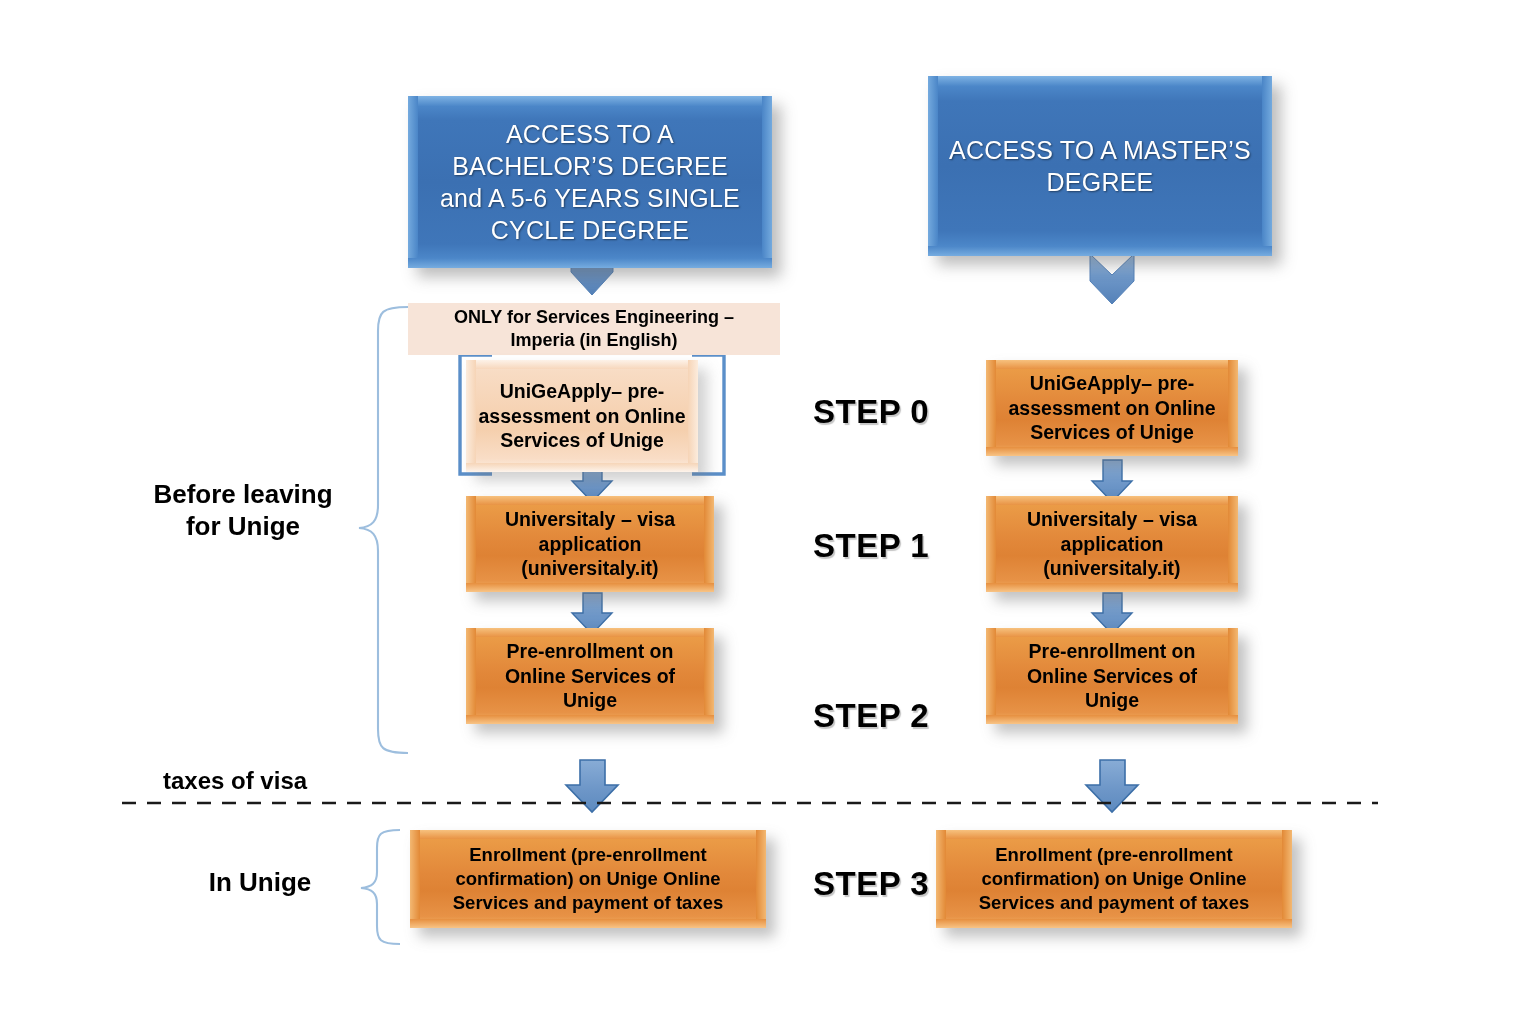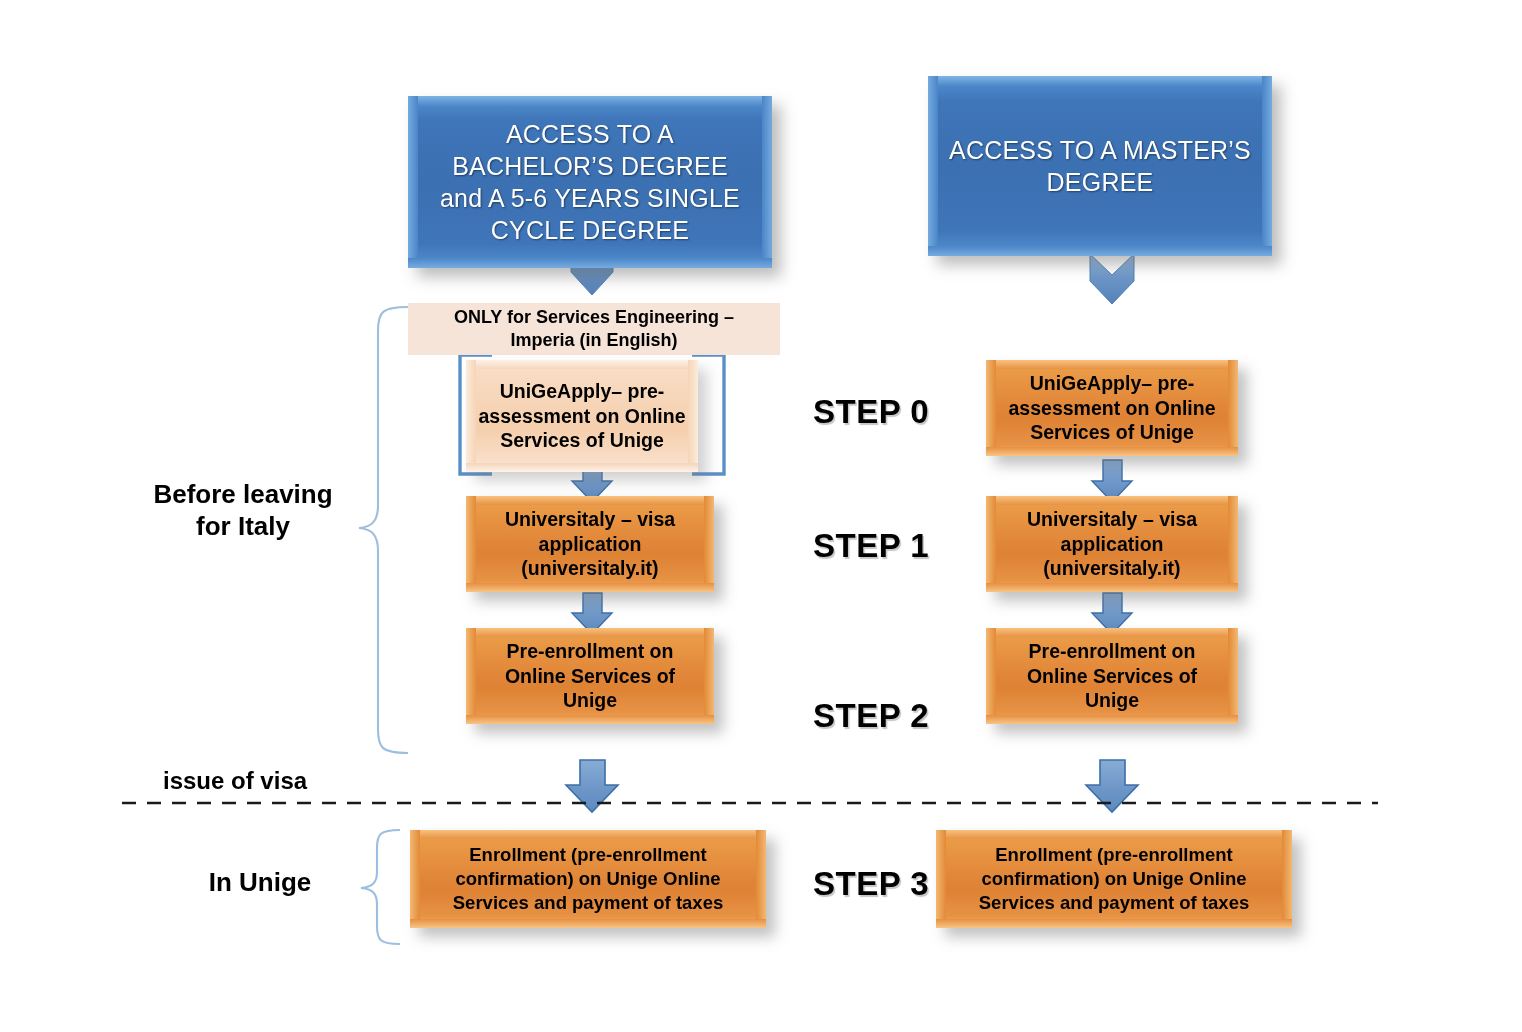--- a/index.html
+++ b/index.html
@@ -292,19 +292,19 @@
 confirmation) on Unige Online
 Services and payment of taxes</span>
   </div>
 
   <div class="step-label" style="left:813px; top:393px;">STEP 0</div>
   <div class="step-label" style="left:813px; top:527px;">STEP 1</div>
   <div class="step-label" style="left:813px; top:697px;">STEP 2</div>
   <div class="step-label" style="left:813px; top:865px;">STEP 3</div>
 
   <div class="side-label" style="left:138px; top:478px; width:210px;">Before leaving
-for Italy</div>
-
-  <div class="visa-label" style="left:163px; top:767px;">issue of visa</div>
+for Unige</div>
+
+  <div class="visa-label" style="left:163px; top:767px;">taxes of visa</div>
 
   <div class="side-label" style="left:180px; top:866px; width:160px;">In Unige</div>
 
 </div>
 
 </body></html>

